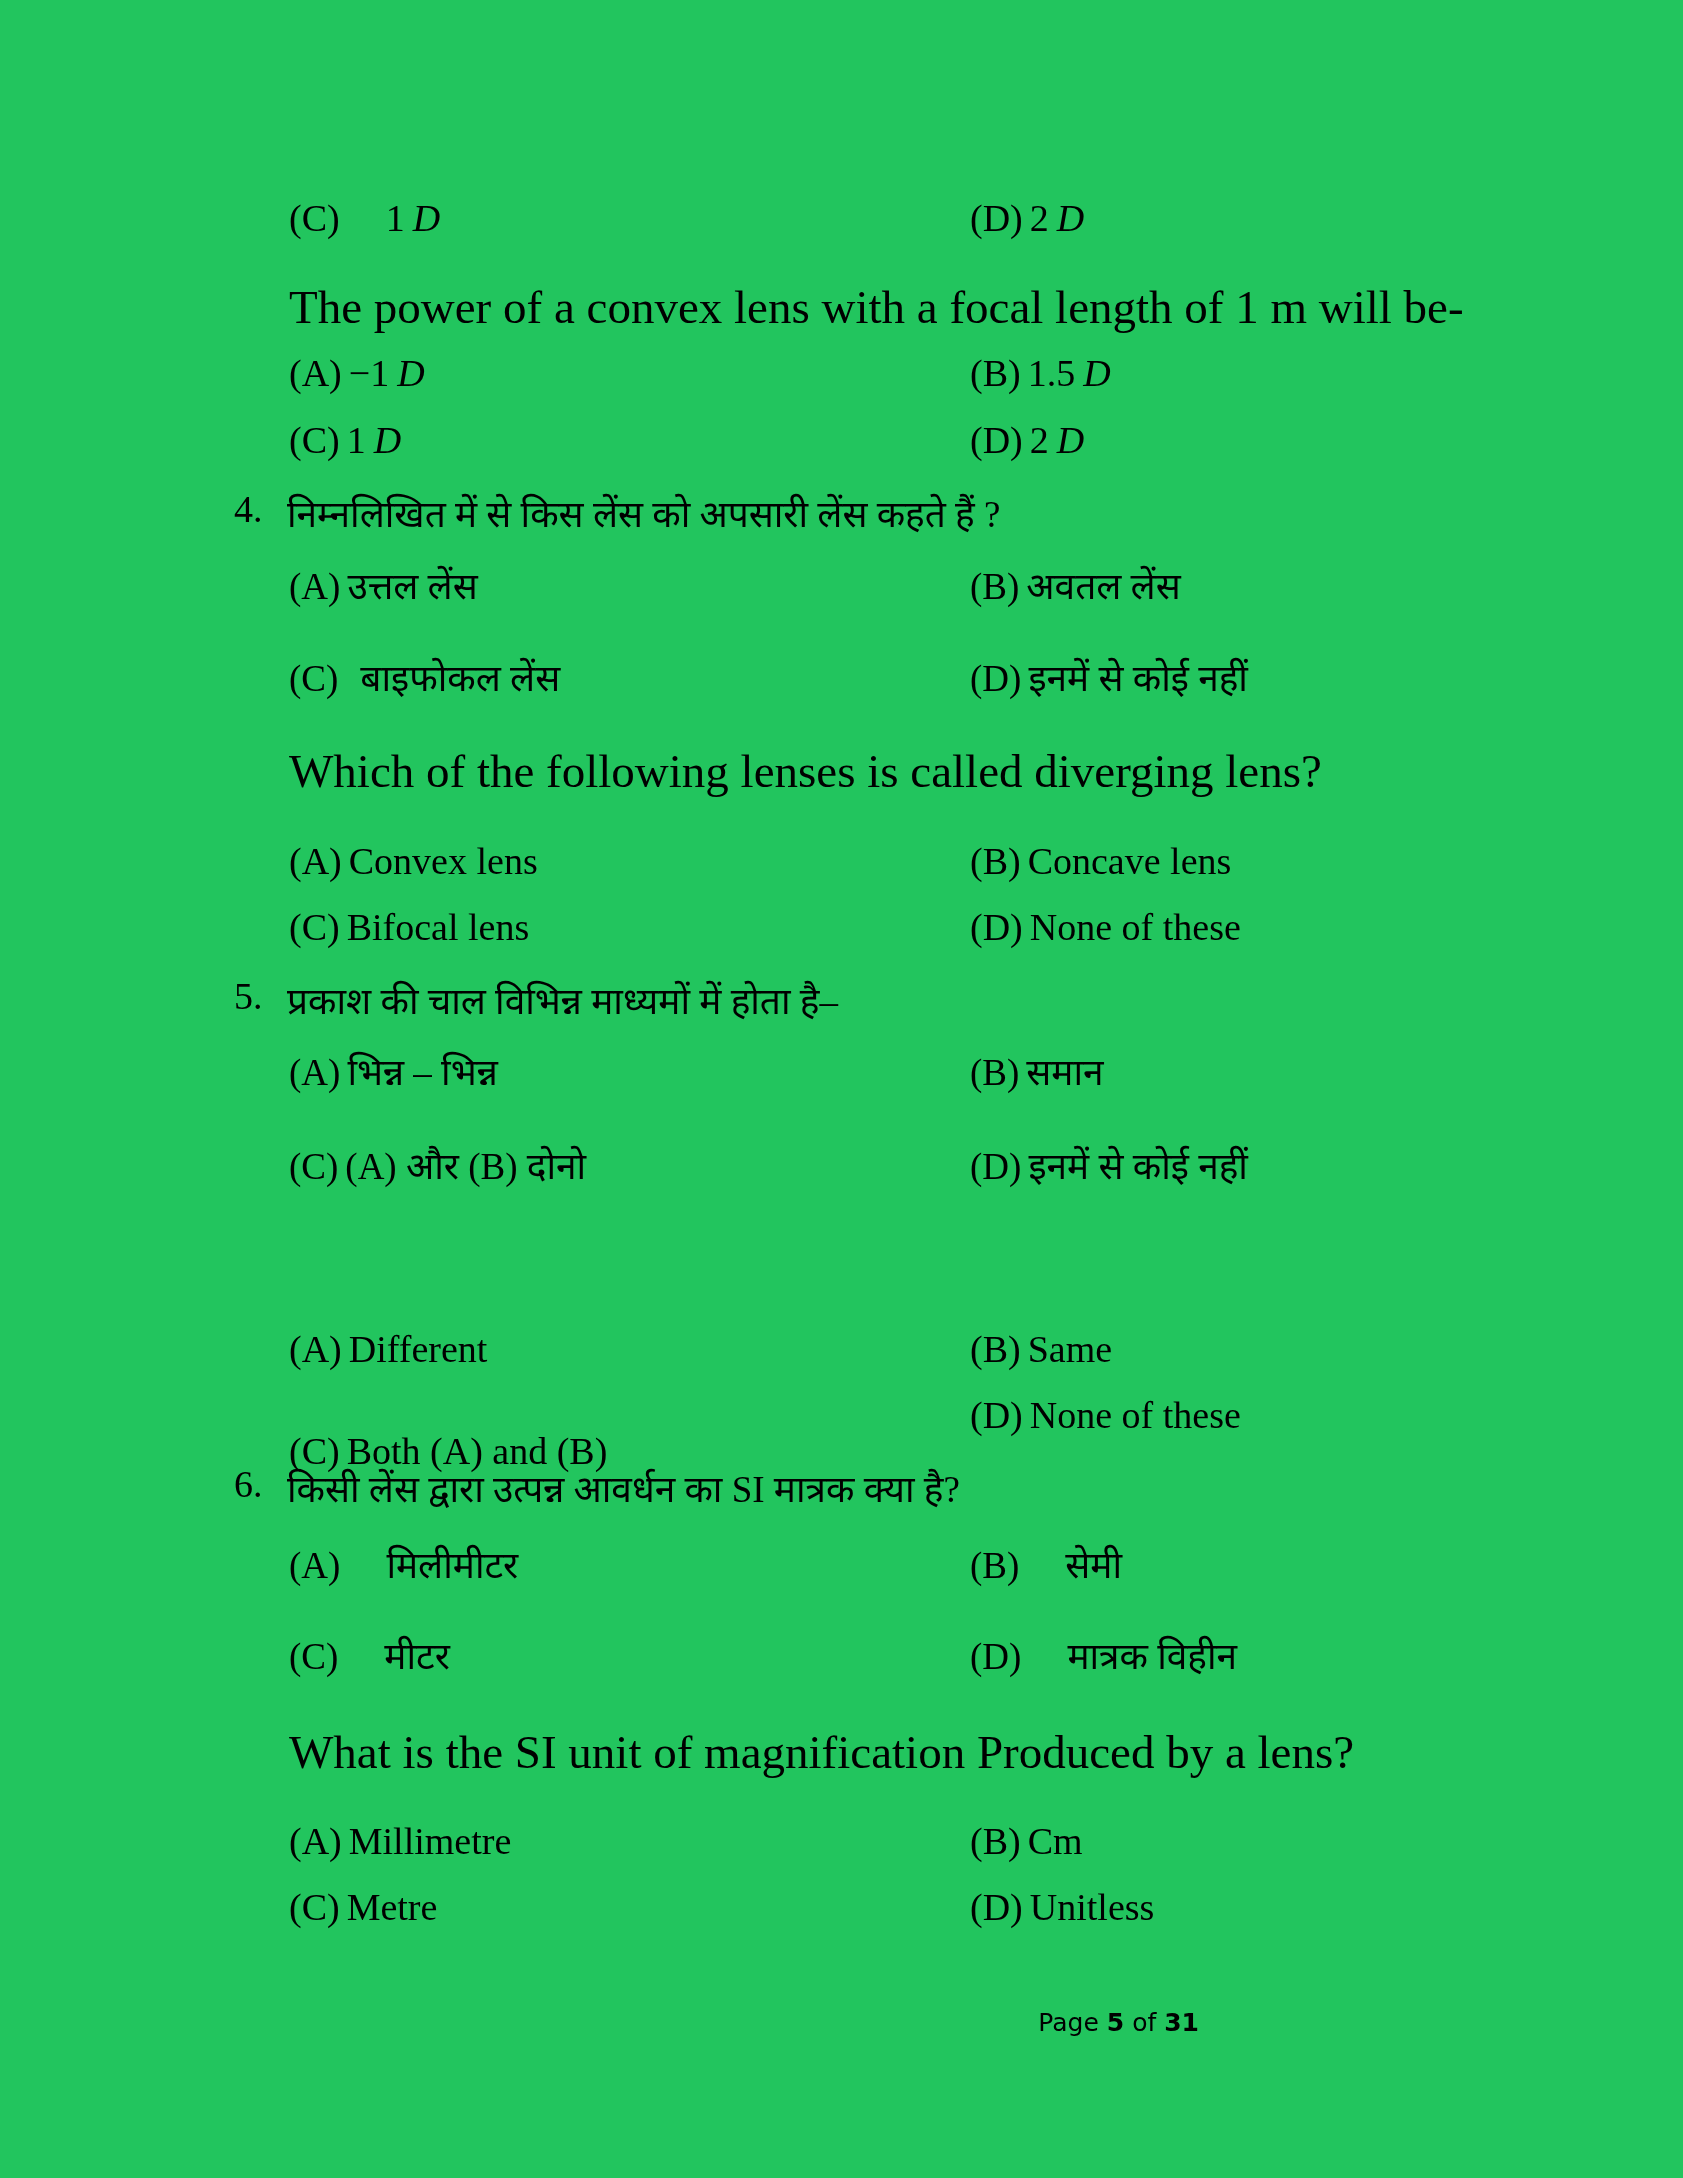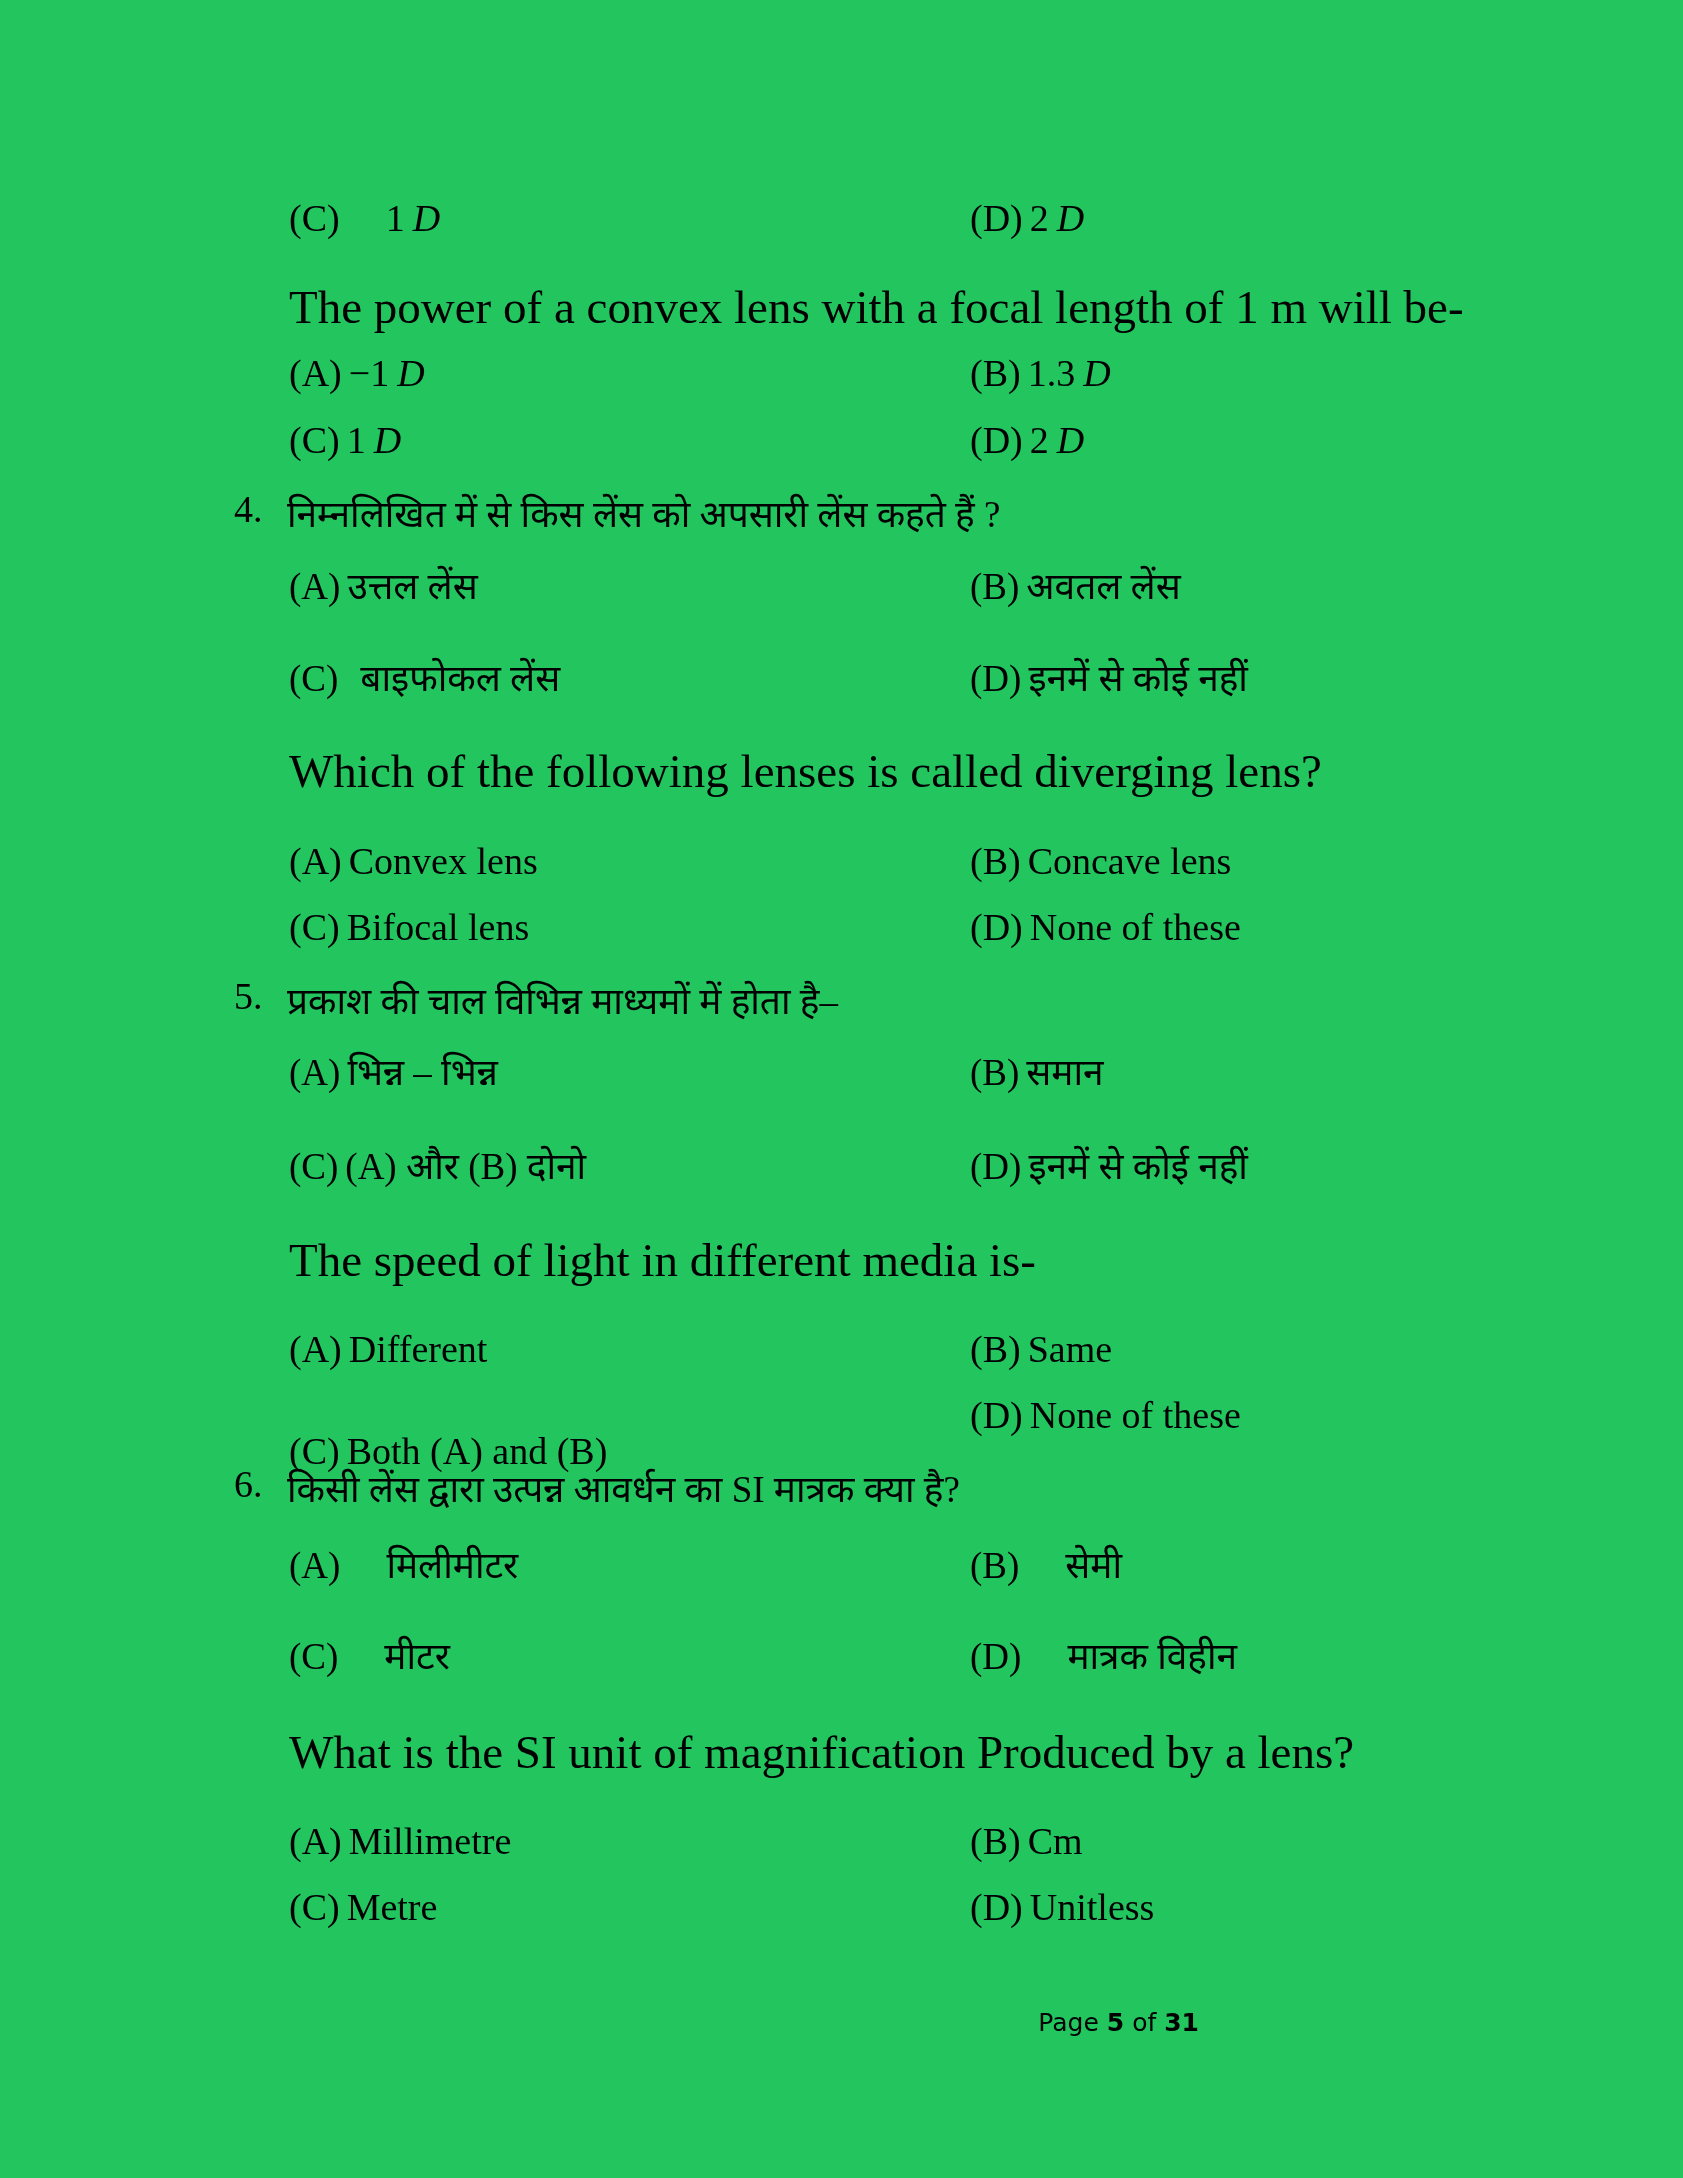--- a/index.html
+++ b/index.html
@@ -97,21 +97,21 @@
   <div class="opt col-right" style="top:196px;">
     <span class="lbl gap-sm">(D)</span><span>2</span><span class="unit" style="margin-left:8px;">D</span>
   </div>
 
   <div class="para" style="top:280px;">The power of a convex lens with a focal length of 1 m will be-</div>
 
   <div class="opt col-left" style="top:351px;">
     <span class="lbl gap-sm">(A)</span><span>−1</span><span class="unit" style="margin-left:8px;">D</span>
   </div>
   <div class="opt col-right" style="top:351px;">
-    <span class="lbl gap-sm">(B)</span><span>1.3</span><span class="unit" style="margin-left:8px;">D</span>
+    <span class="lbl gap-sm">(B)</span><span>1.5</span><span class="unit" style="margin-left:8px;">D</span>
   </div>
   <div class="opt col-left" style="top:418px;">
     <span class="lbl gap-sm">(C)</span><span>1</span><span class="unit" style="margin-left:8px;">D</span>
   </div>
   <div class="opt col-right" style="top:418px;">
     <span class="lbl gap-sm">(D)</span><span>2</span><span class="unit" style="margin-left:8px;">D</span>
   </div>
 
   <div class="qnum" style="top:487px;">4.</div>
   <div class="qstem hi" style="top:487px;">निम्नलिखित में से किस लेंस को अपसारी लेंस कहते हैं ?</div>
@@ -153,21 +153,20 @@
   <div class="opt col-right hi" style="top:1045px;">
     <span class="lbl gap-sm">(B)</span><span>समान</span>
   </div>
   <div class="opt col-left hi" style="top:1139px;">
     <span class="lbl gap-sm">(C)</span><span>(A) और (B) दोनो</span>
   </div>
   <div class="opt col-right hi" style="top:1139px;">
     <span class="lbl gap-sm">(D)</span><span>इनमें से कोई नहीं</span>
   </div>
 
-  <div class="para" style="top:1233px;">The speed of light in different media is-</div>
 
   <div class="opt col-left" style="top:1327px;">
     <span class="lbl gap-sm">(A)</span><span>Different</span>
   </div>
   <div class="opt col-right" style="top:1327px;">
     <span class="lbl gap-sm">(B)</span><span>Same</span>
   </div>
   <div class="opt col-left" style="top:1393px;margin-top:36px;">
     <span class="lbl gap-sm">(C)</span><span>Both (A) and (B)</span>
   </div>

